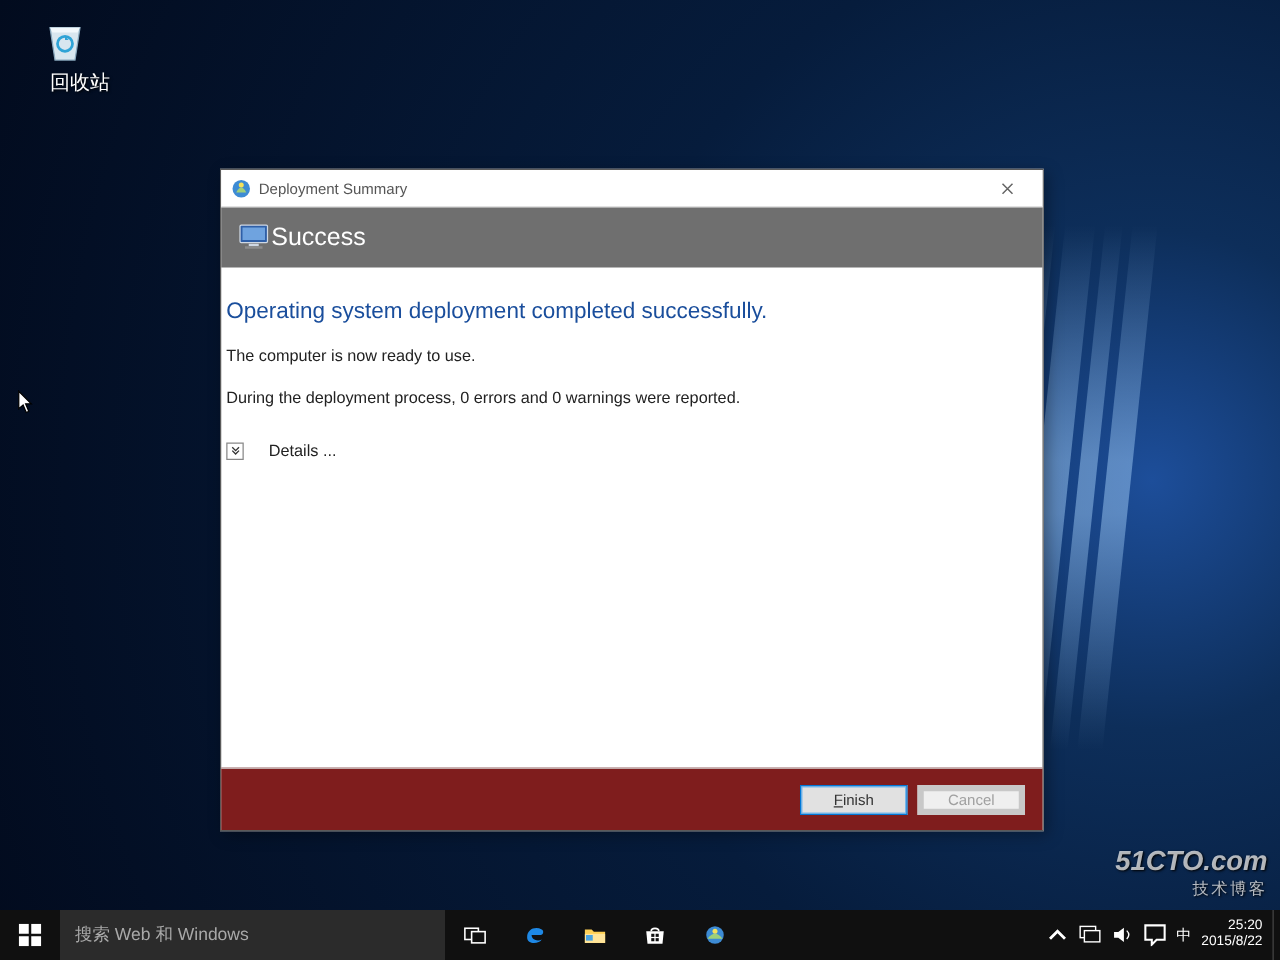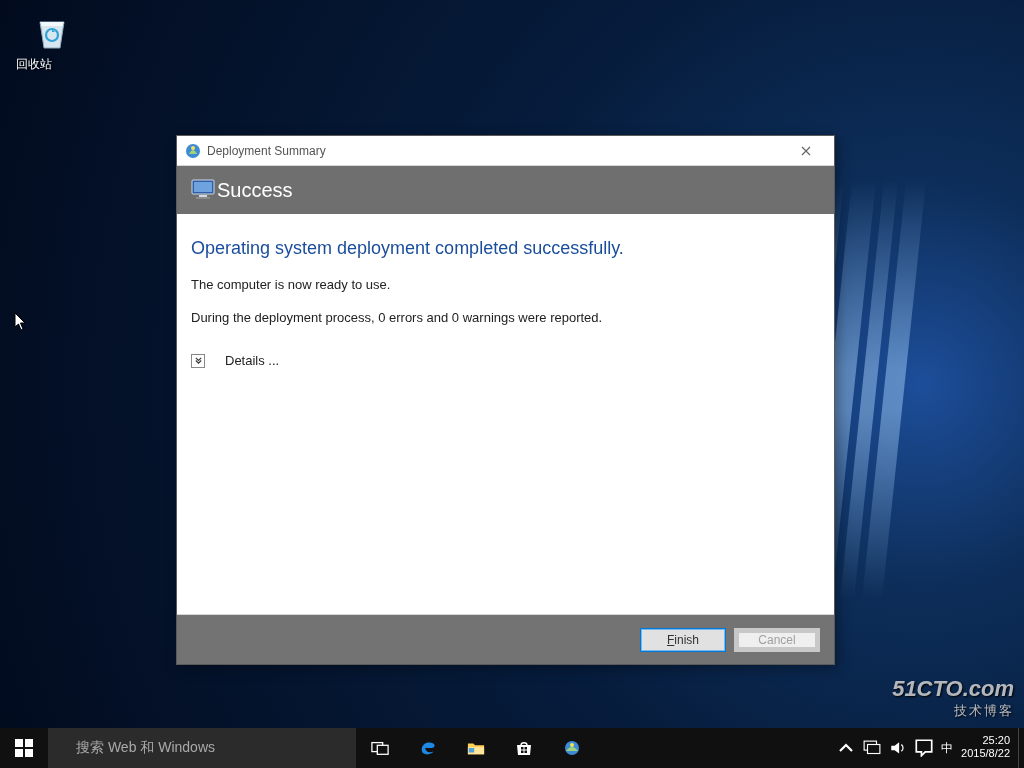--- a/index.html
+++ b/index.html
@@ -11,21 +11,21 @@
   }
   .light-beams { position: absolute; right: 80px; top: 180px; width: 180px; height: 420px; pointer-events: none; }
   .beam { position: absolute; top: 0; height: 100%; background: linear-gradient(to bottom, rgba(173,216,255,0) 0%, rgba(173,216,255,0.45) 45%, rgba(173,216,255,0.45) 55%, rgba(173,216,255,0) 100%); transform: skewX(-6deg); }
   .b1 { left: 0;   width: 12px; }
   .b2 { left: 22px; width: 18px; }
   .b3 { left: 48px; width: 10px; }
   .b4 { left: 66px; width: 24px; }
   .b5 { left: 98px; width: 14px; }
   .b6 { left: 120px; width: 20px; }
 
-  .recycle-bin { position: absolute; top: 12px; left: 16px; width: 72px; text-align: left; color: #fff; font-size: 12px; cursor: default; }
+  .recycle-bin { position: absolute; top: 12px; left: 16px; width: 72px; text-align: right; color: #fff; font-size: 16px; cursor: default; }
   .recycle-bin .icon { width: 40px; height: 40px; margin: 0 auto 4px; }
   .recycle-bin .label { text-shadow: 1px 1px 2px #000; }
 
   .cursor-arrow { position: absolute; top: 312px; left: 14px; width: 14px; height: 20px; }
 
   
   .dialog {
     position: absolute; top: 135px; left: 176px;
     width: 659px; height: 530px;
     background: #ffffff;
@@ -45,31 +45,31 @@
 
   .banner {
     height: 48px; background: #6f6f6f;
     display: flex; align-items: center;
     padding: 0 14px; gap: 0;
   }
   .banner .banner-icon { width: 26px; height: 22px; }
   .banner .banner-text { color: #fff; font-size: 20px; font-weight: 400; }
 
   .content {
-    flex: 1; padding: 24px 14px 10px 14px;
+    flex: 1; padding: 24px 14px 10px 4px;
     color: #222; font-size: 13px;
   }
   .content .headline { color: #1a4e9c; font-size: 18px; margin-bottom: 18px; }
   .content .para { margin-bottom: 18px; }
   .details-toggle { display: inline-flex; align-items: center; gap: 20px; margin-top: 10px; cursor: default; }
   .details-toggle .chev { width: 14px; height: 14px; border: 1px solid #888; display: inline-flex; align-items: center; justify-content: center; background: #fff; }
   .details-toggle .chev svg { width: 9px; height: 9px; }
 
   .footer {
-    height: 50px; background: #737373;
+    height: 50px; background: #7f1d1d;
     border-top: 1px solid #d8d8d8;
     display: flex; align-items: center; justify-content: flex-end;
     padding: 0 14px; gap: 8px;
   }
   .win-btn {
     min-width: 86px; height: 24px;
     background: #e1e1e1; border: 5px solid #000000;
     font-size: 12px; color: #333;
     display: inline-flex; align-items: center; justify-content: center;
     cursor: default;
@@ -81,21 +81,21 @@
   
   .taskbar {
     position: absolute; left: 0; bottom: 0; width: 100%; height: 40px;
     background: #101010; display: flex; align-items: stretch;
     color: #fff;
   }
   .tb-btn { width: 48px; display: flex; align-items: center; justify-content: center; cursor: default; }
   .tb-btn svg { width: 18px; height: 18px; }
   .search-box {
     width: 308px; background: #2b2b2b;
-    display: flex; align-items: center; padding: 0 28px;
+    display: flex; align-items: center; padding: 0 12px;
     color: #a9a9a9; font-size: 14px;
   }
   .tb-sep { flex: 1; }
   .tray { display: flex; align-items: center; gap: 8px; padding: 0 4px; }
   .tray .tray-icon { width: 18px; height: 18px; display: flex; align-items: center; justify-content: center; cursor: default; }
   .clock { text-align: right; font-size: 11px; line-height: 13px; padding: 6px 8px 6px 4px; cursor: default; }
   .show-desktop { width: 6px; border-left: 1px solid #444; cursor: default; }
 
   .watermark {
     position: absolute; right: 10px; bottom: 48px;

